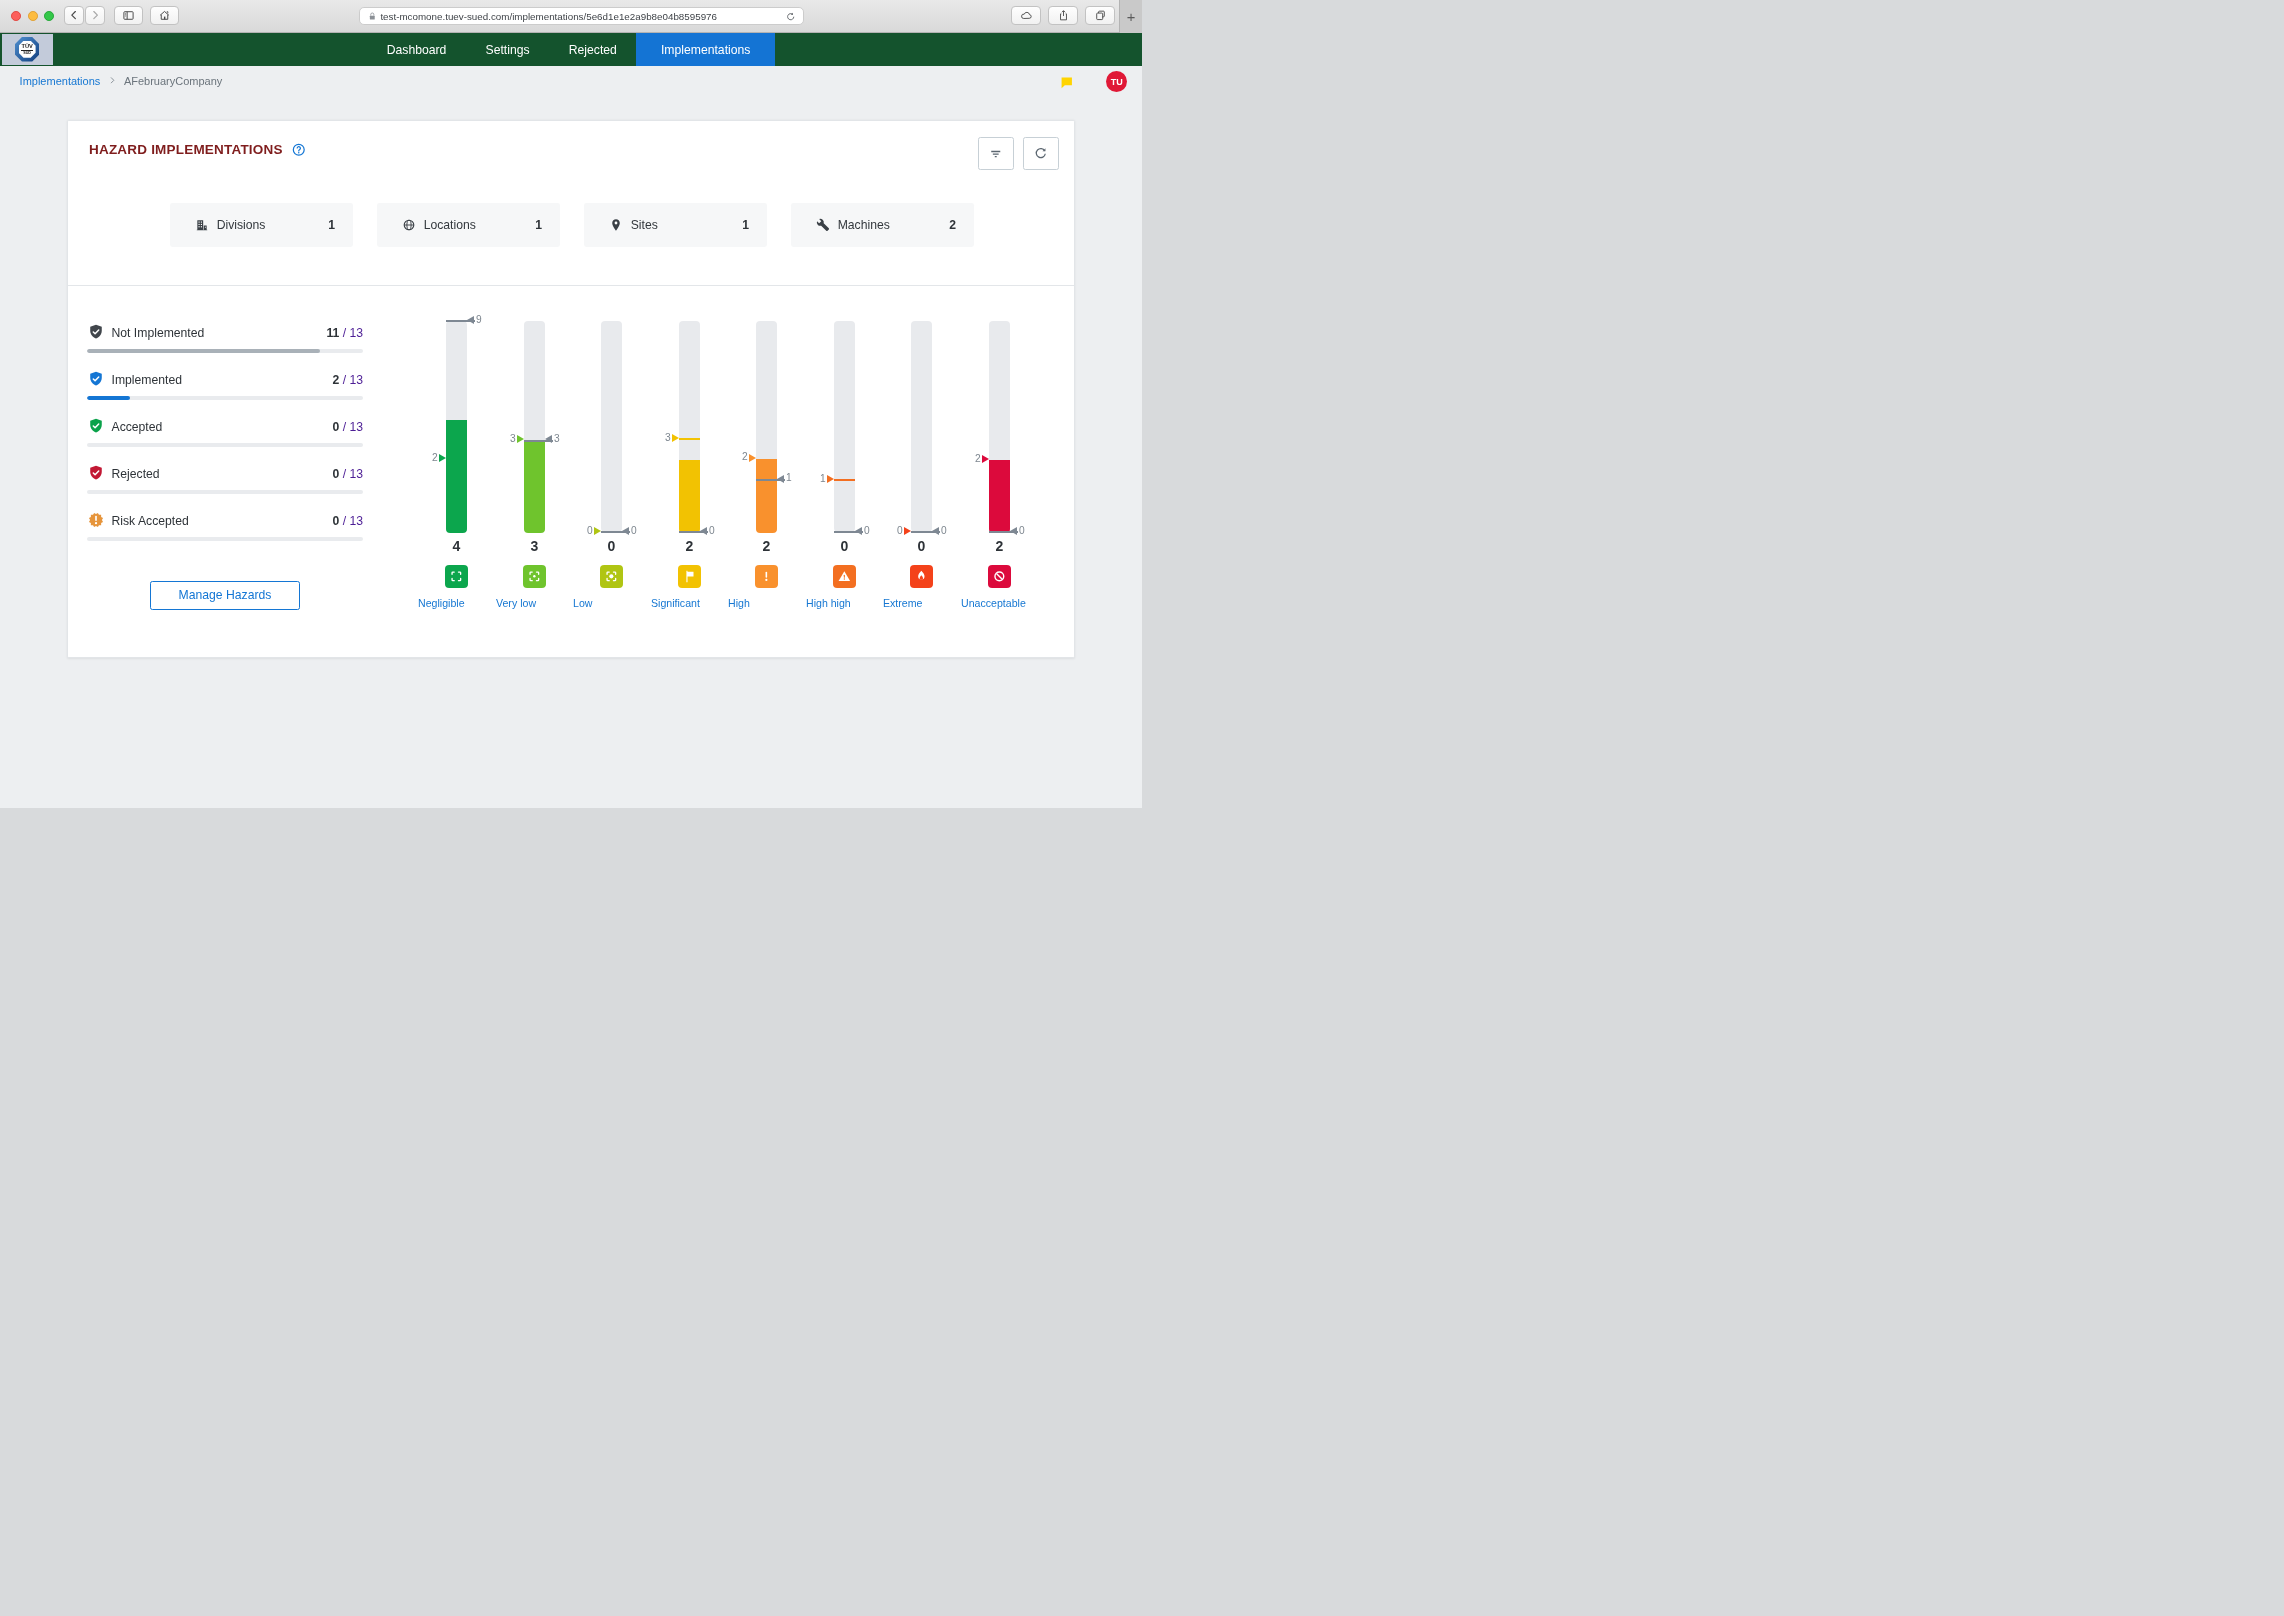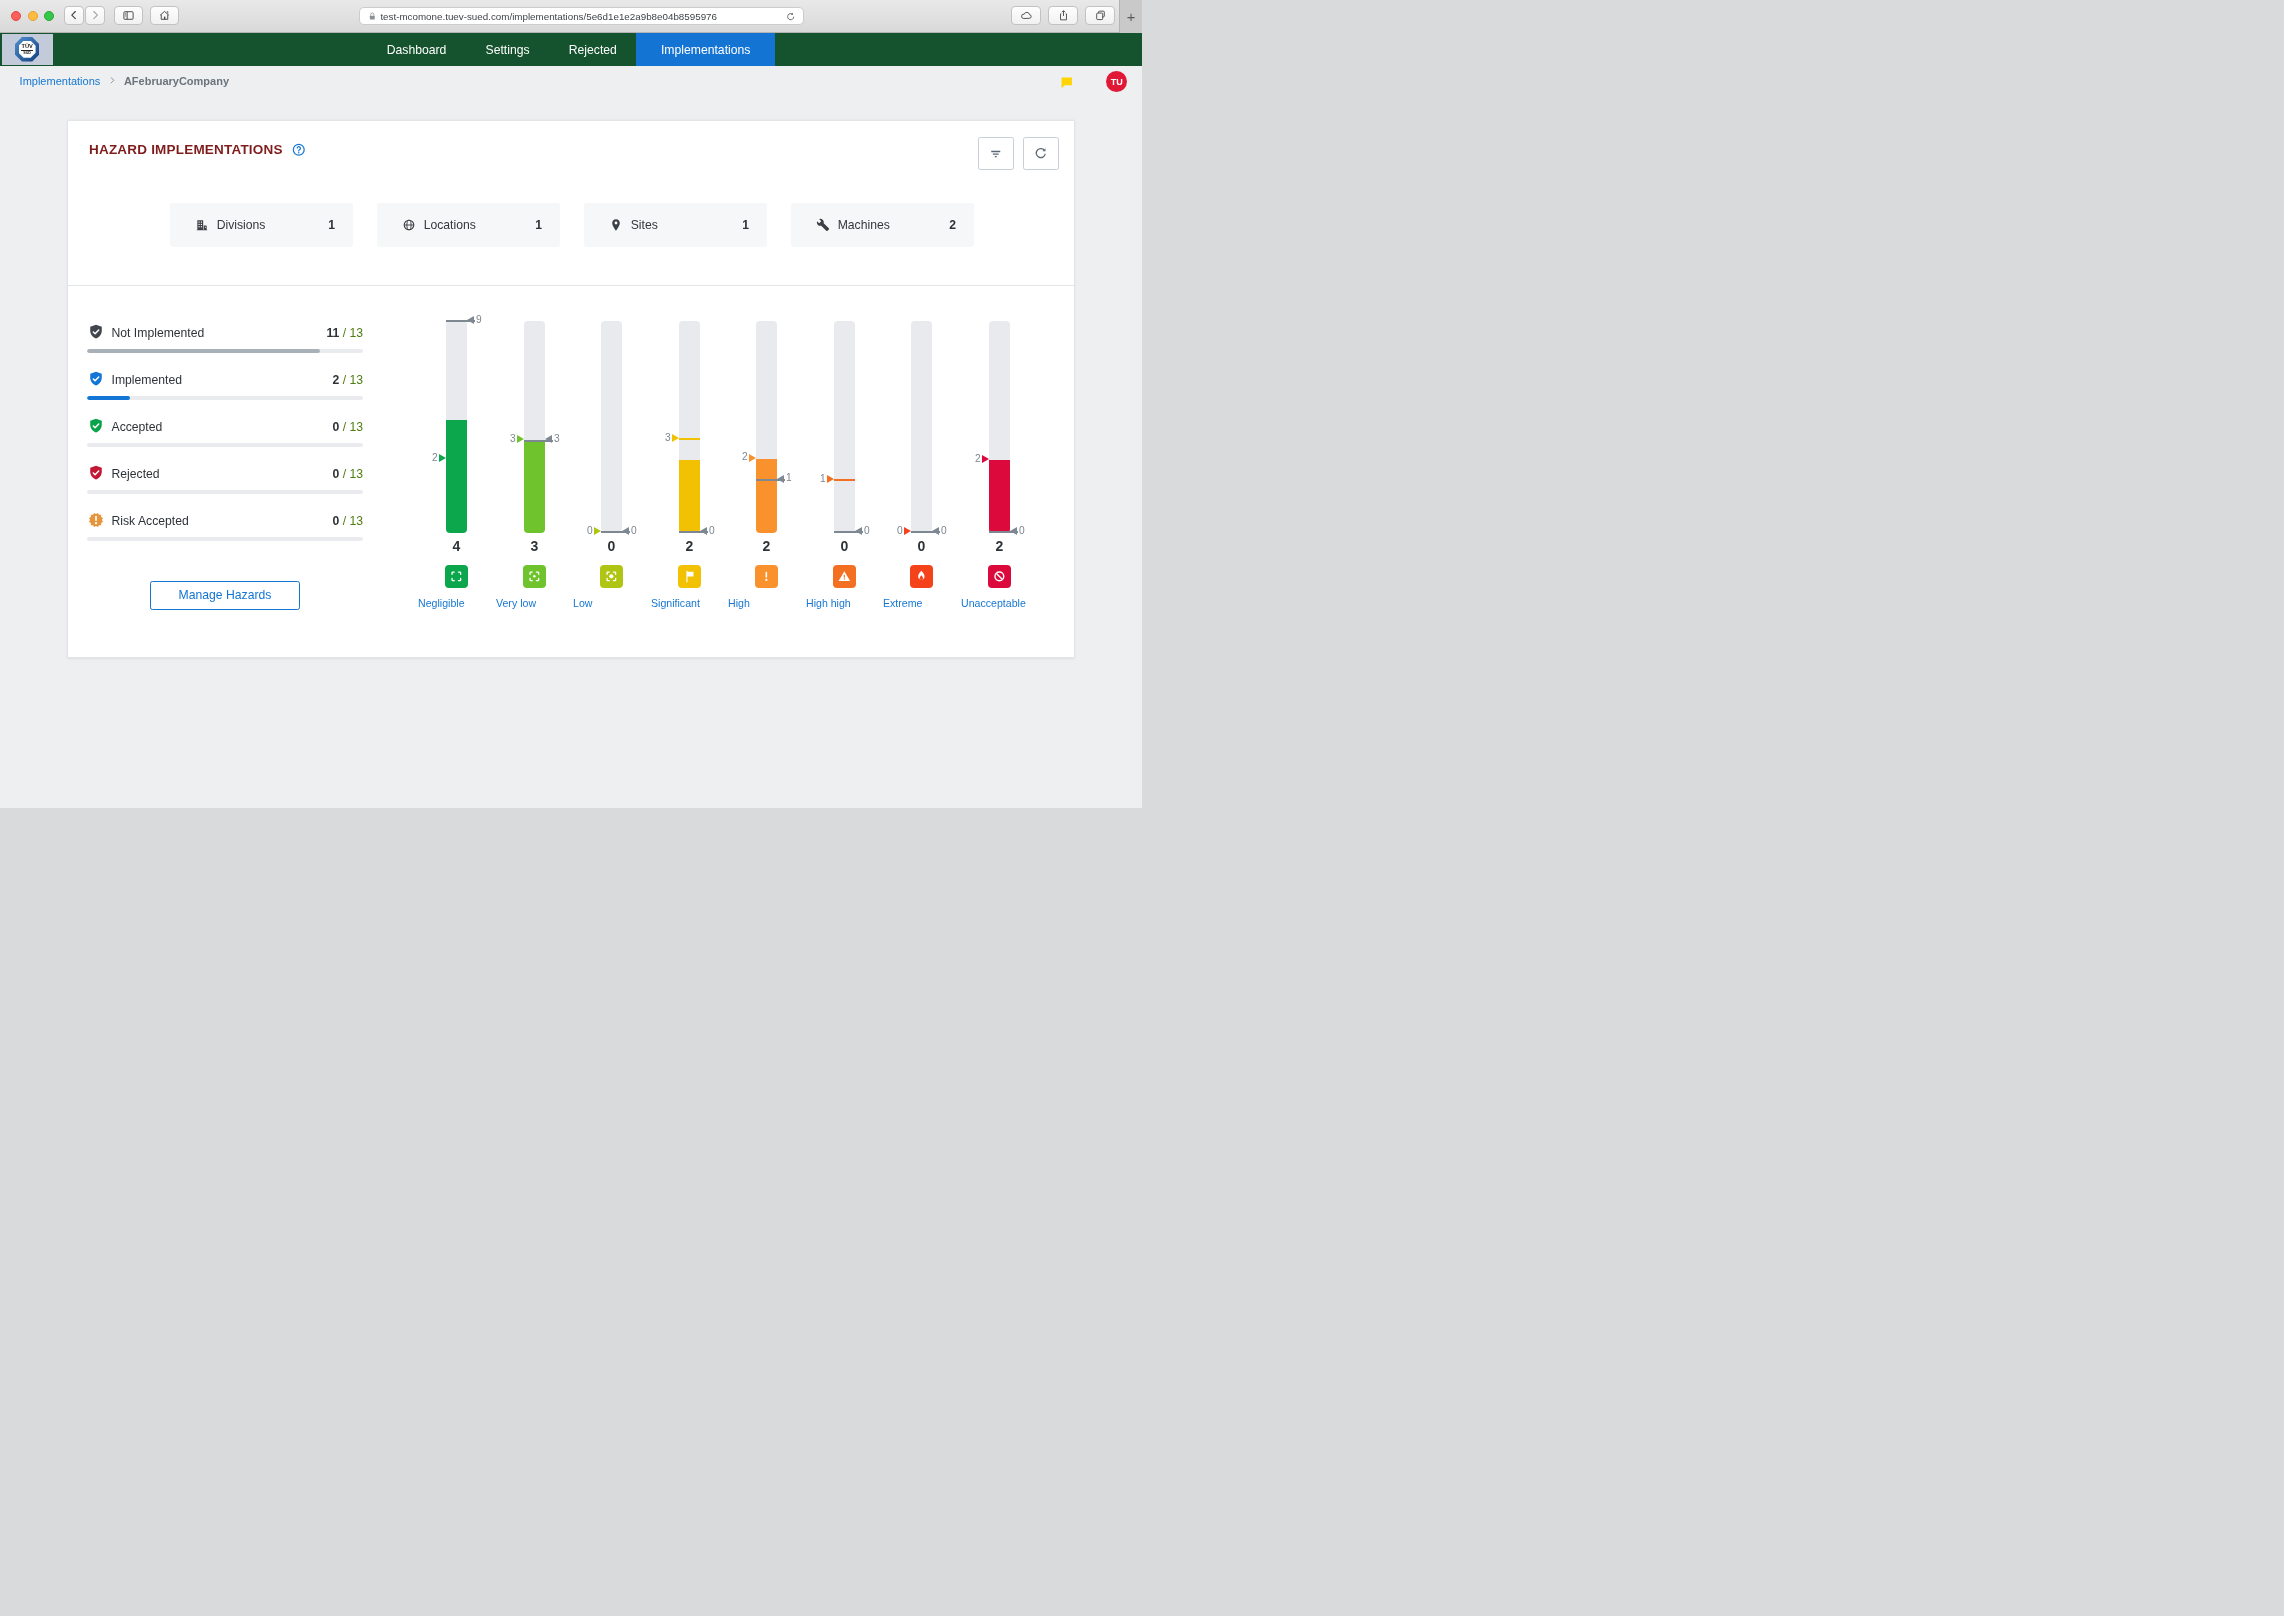--- a/index.html
+++ b/index.html
@@ -39,21 +39,21 @@
   .tab { height:33px; display:flex; align-items:center; padding:0 19.6px; color:#fff; font-size:12.2px; cursor:pointer; }
   .tab.active { background:#1474d4; padding:0 24.5px; }
   .chatic { position:absolute; right:68px; top:42px; }
   .avatar { position:absolute; right:14.7px; top:38px; width:21px; height:21px; border-radius:50%;
             background:#e01836; color:#fff; font-size:9px; font-weight:bold;
             display:flex; align-items:center; justify-content:center; }
 
   
   .crumbs { position:absolute; top:65px; left:19.6px; height:31px; display:flex; align-items:center; gap:6.5px; }
   .crumb-link { font-size:11px; color:#1677d2; cursor:pointer; }
-  .crumb-cur { font-size:11px; color:#6b747c; font-weight:bold; }
+  .crumb-cur { font-size:11px; color:#6b747c; font-weight:normal; }
 
   
   .card { position:absolute; left:67px; top:120px; width:1008px; height:538px; background:#fff;
           border:0.8px solid #e2e5e8; border-radius:1.6px; box-shadow:0 0.8px 2.4px rgba(0,0,0,.07); }
   .panel-title-row { position:absolute; left:21px; top:21px; display:flex; align-items:center; gap:8.2px; }
   .panel-title { font-size:13.5px; font-weight:bold; color:#7f1d1d; letter-spacing:0.2px; }
   .tool-btn { position:absolute; top:16.3px; width:36px; height:33px; border:0.8px solid #c7d0d6;
               border-radius:2.4px; background:#fff; display:flex; align-items:center; justify-content:center; cursor:pointer; }
   .tool-btn.filter { left:910px; }
   .tool-btn.refresh { left:955px; }
@@ -66,21 +66,21 @@
   .stat-icon { display:flex; margin-right:8.2px; }
   .stat-label { font-size:12.2px; color:#33383d; }
   .stat-value { margin-left:auto; font-size:12.2px; font-weight:bold; color:#2e3338; }
 
   
   .srow { position:absolute; left:19px; width:276px; height:41px; }
   .sicon { position:absolute; left:0; top:-0.8px; }
   .slabel { position:absolute; left:24.5px; top:1.6px; font-size:12.2px; color:#2e3338; }
   .sval { position:absolute; right:0; top:1.6px; font-size:12.2px; color:#2e3338; }
   .sval b { font-weight:bold; color:#2e3338; }
-  .sval .tot { color:#4d7c0f;text-align:right; }
+  .sval .tot { color:#4c1d95;text-align:right; }
   .sbar { position:absolute; left:0; right:0; top:25px; height:4.1px; background:#e9ebee; border-radius:2px; overflow:hidden; }
   .sfill { height:100%; border-radius:2px; }
   .manage-btn { position:absolute; left:82px; top:460px; width:150px; height:28.6px; background:#fff;
                 border:1.2px solid #1476d4; border-radius:2.4px; color:#1476d4; font-size:12.2px;
                 display:flex; align-items:center; justify-content:center; cursor:pointer; }
 
   
   .bar-col { position:absolute; top:200px; width:77px; height:294px; }
   .track { position:absolute; left:28px; top:0; width:21px; height:211px; background:#e8eaed; border-radius:4.1px; }
   .bfill { position:absolute; left:28px; width:21px; bottom:82px; border-radius:0 0 4.1px 4.1px; }

